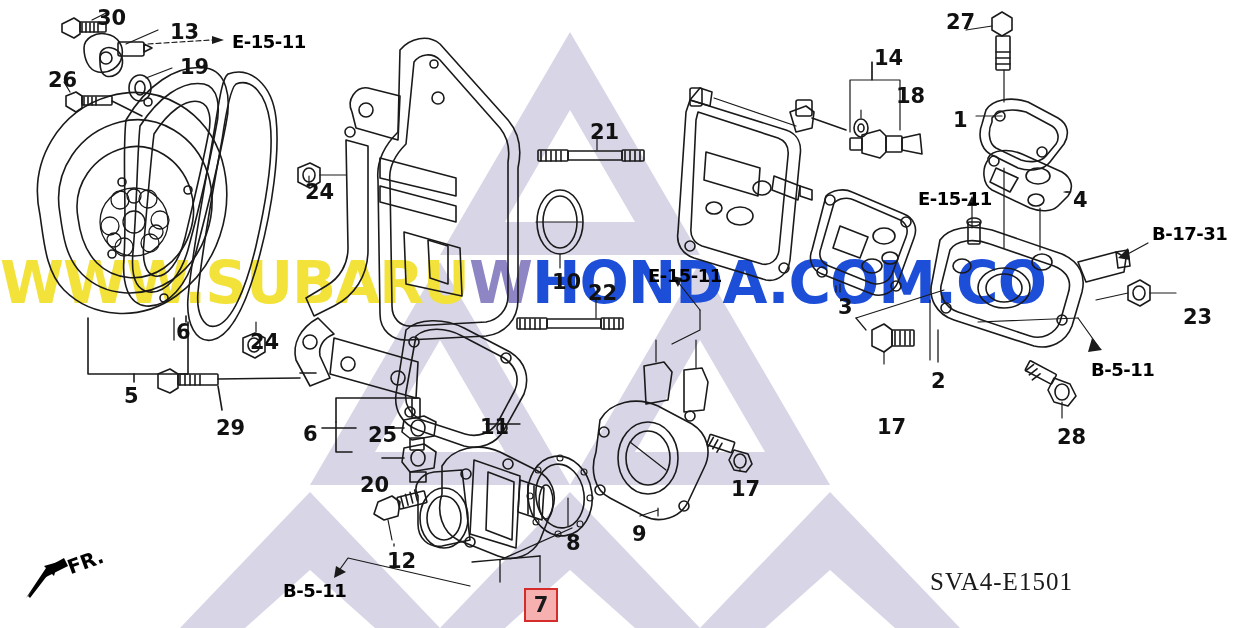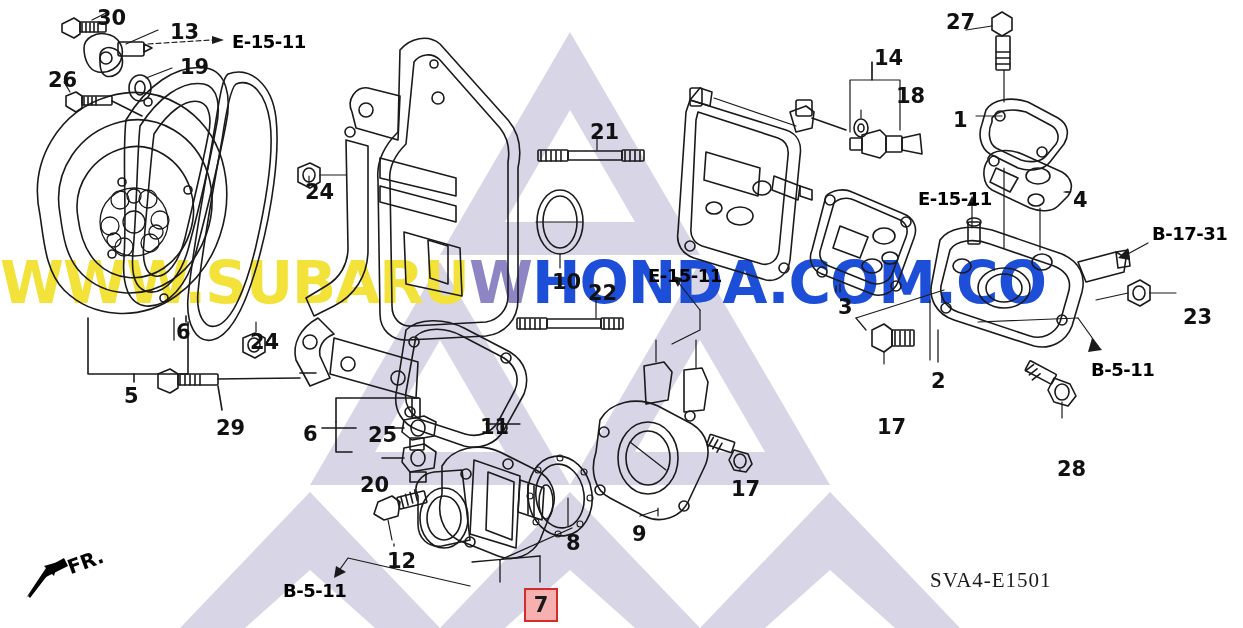--- a/index.html
+++ b/index.html
@@ -83,21 +83,21 @@
     font-weight: 700;
     font-size: 20px;
     color: #000;
     transform: rotate(-20deg);
     transform-origin: left center;
   }
   #diagram-code {
     position: absolute;
     left: 930px; top: 568px;
     font-family: "Liberation Serif", serif;
-    font-size: 21px;
+    font-size: 25px;
     letter-spacing: 1px;
     color: #1a1a1a;
   }
 </style>
 </head>
 <body>
 
 <div id="page">
 
   <svg id="wm-triangles" viewBox="0 0 1243 628" preserveAspectRatio="none">
@@ -564,21 +564,21 @@
   <div class="num" style="left:552px; top:272px;">10</div>
   <div class="num" style="left:588px; top:283px;">22</div>
   <div class="num" style="left:176px; top:322px;">6</div>
   <div class="num" style="left:124px; top:386px;">5</div>
   <div class="num" style="left:250px; top:332px;">24</div>
   <div class="num" style="left:216px; top:418px;">29</div>
   <div class="num" style="left:838px; top:297px;">3</div>
   <div class="num" style="left:1183px;top:307px;">23</div>
   <div class="num" style="left:877px; top:373px;margin-top:44px;">17</div>
   <div class="num" style="left:931px; top:371px;">2</div>
-  <div class="num" style="left:1057px;top:427px;margin-top:32px;">28</div>
+  <div class="num" style="left:1057px;top:427px;">28</div>
   <div class="num" style="left:303px; top:424px;">6</div>
   <div class="num" style="left:368px; top:425px;">25</div>
   <div class="num" style="left:360px; top:455px;margin-top:20px;">20</div>
   <div class="num" style="left:480px; top:417px;">11</div>
   <div class="num" style="left:731px; top:479px;">17</div>
   <div class="num" style="left:632px; top:524px;">9</div>
   <div class="num" style="left:566px; top:533px;">8</div>
   <div class="num" style="left:387px; top:551px;">12</div>
 
   <div class="ref" style="left:232px; top:33px;">E-15-11</div>

